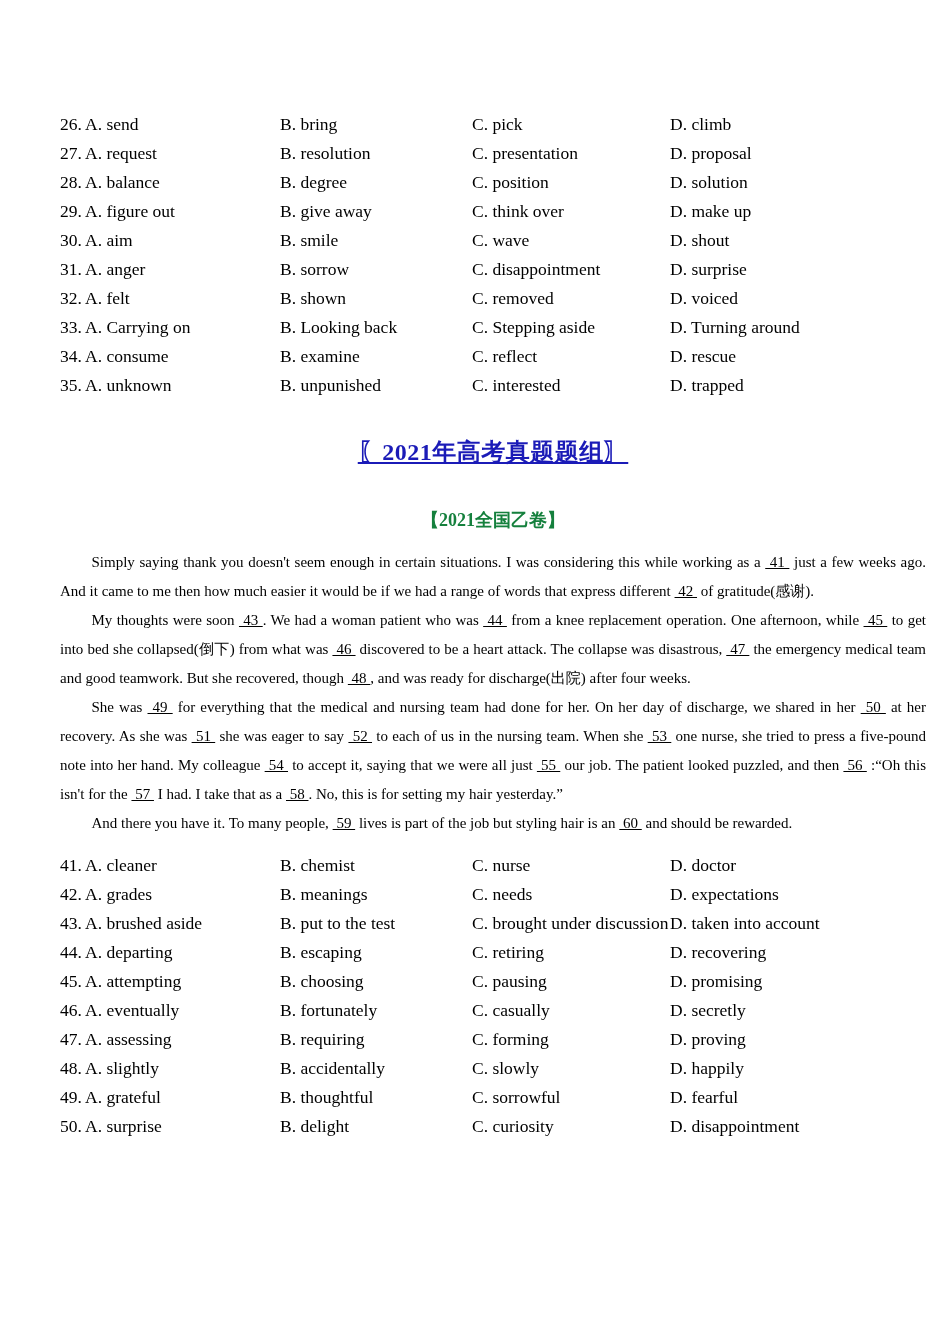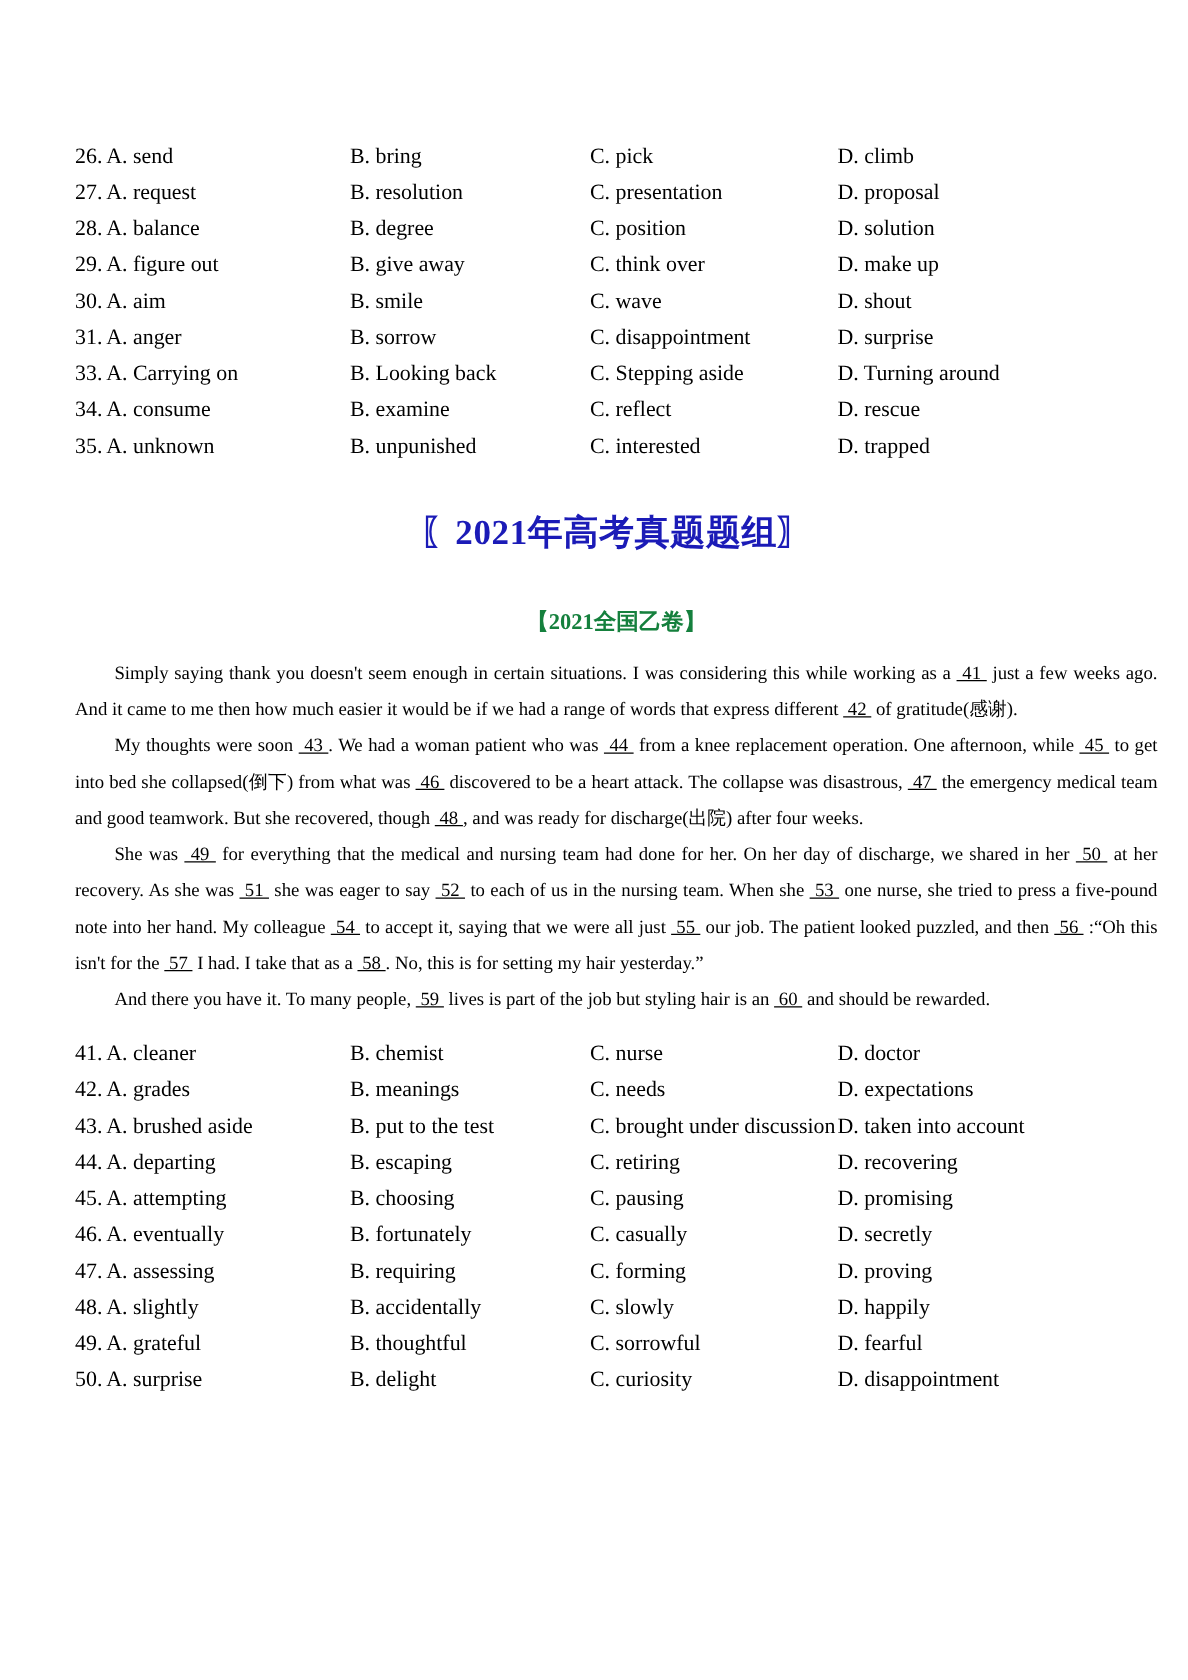--- a/index.html
+++ b/index.html
@@ -43,24 +43,25 @@
   .opt-row .col-a { width: 195px; padding-left: 25px; }
   .opt-row .col-b { width: 192px; }
   .opt-row .col-c { width: 198px; }
   .opt-row .col-d { width: 200px; }
 
   
   .main-heading {
     text-align: center;
     color: #1b1bb7;
     font-weight: bold;
-    font-size: 28px;
+    font-size: 24px;
     margin-top: 36px;
     margin-bottom: 0;
     letter-spacing: 0.5px;
+    text-decoration: underline;
   }
   .sub-heading {
     text-align: center;
     color: #15803d;
     font-weight: bold;
     font-size: 18px;
     margin-top: 40px;
     margin-bottom: 0;
   }
 
@@ -121,20 +122,26 @@
         <span class="col col-c">C. wave</span>
         <span class="col col-d">D. shout</span>
       </div>
       <div class="opt-row">
         <span class="col col-a"><span style="position: absolute; margin-left: -25px;">31.</span>A. anger</span>
         <span class="col col-b">B. sorrow</span>
         <span class="col col-c">C. disappointment</span>
         <span class="col col-d">D. surprise</span>
       </div>
       <div class="opt-row">
+        <span class="col col-a"><span style="position: absolute; margin-left: -25px;">32.</span>A. felt</span>
+        <span class="col col-b">B. shown</span>
+        <span class="col col-c">C. removed</span>
+        <span class="col col-d">D. voiced</span>
+      </div>
+      <div class="opt-row">
         <span class="col col-a"><span style="position: absolute; margin-left: -25px; text-align: right;">33.</span>A. Carrying on</span>
         <span class="col col-b">B. Looking back</span>
         <span class="col col-c">C. Stepping aside</span>
         <span class="col col-d">D. Turning around</span>
       </div>
       <div class="opt-row">
         <span class="col col-a"><span style="position: absolute; margin-left: -25px;">34.</span>A. consume</span>
         <span class="col col-b">B. examine</span>
         <span class="col col-c">C. reflect</span>
         <span class="col col-d">D. rescue</span>

